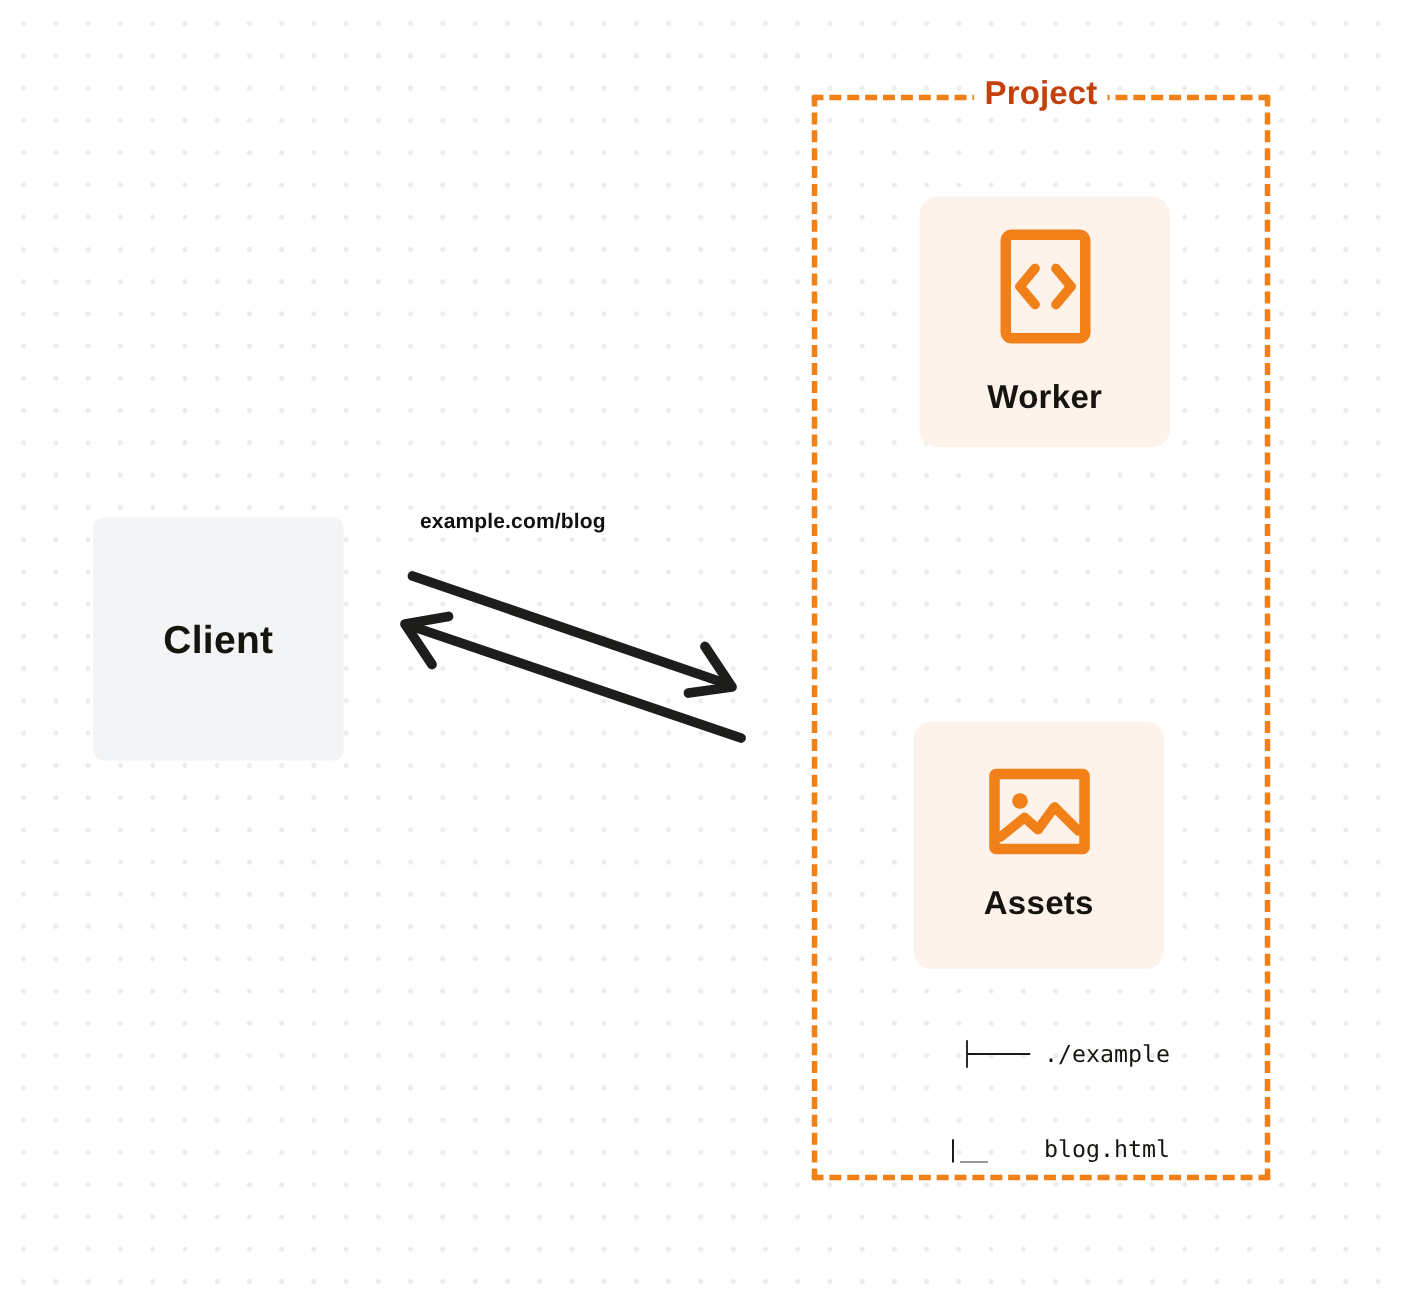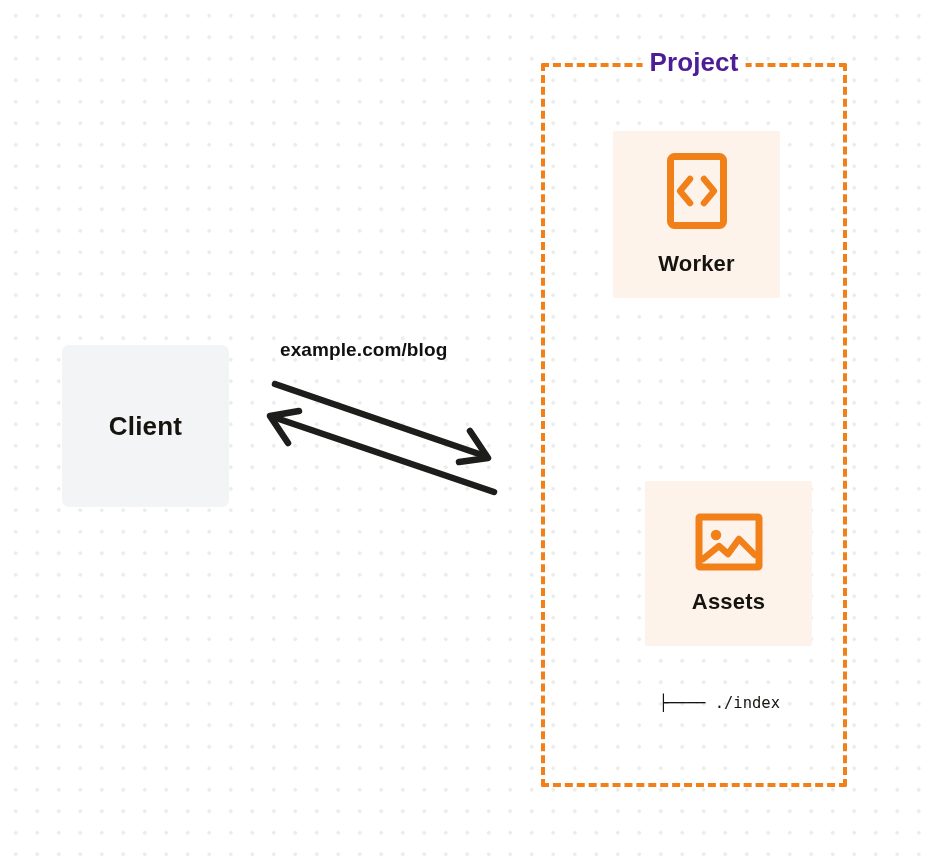--- a/index.html
+++ b/index.html
@@ -40,21 +40,21 @@
     font-weight: bold;
     color: #16140f;
     letter-spacing: 0.2px;
   }
 
   
   .request-label {
     position: absolute;
     left: 280px;
     top: 339px;
-    font-size: 19px;
+    font-size: 14px;
     font-weight: bold;
     color: #11100e;
     letter-spacing: 0.1px;
     white-space: nowrap;
   }
 
   
   .arrows-svg {
     position: absolute;
     left: 0;
@@ -75,48 +75,47 @@
     box-sizing: border-box;
     border-radius: 2px;
   }
   .project-title {
     position: absolute;
     left: 50%;
     top: -4px;
     transform: translate(-50%, -52%);
     background: #ffffff;
     padding: 0 7px;
-    font-size: 26px;
-    font-weight: bold;
-    color: #4c1d95;
+    font-size: 22px;
+    font-weight: bold;
+    color: #c2410c;
     letter-spacing: 0.1px;
     white-space: nowrap;
   }
 
   
   .service-card {
     position: absolute;
     width: 167px;
     background: #fdf3ea;
-    border-radius: 2px;
+    border-radius: 12px;
     display: flex;
     flex-direction: column;
     align-items: center;
     justify-content: center;
   }
   .card-worker {
     left: 613px;
     top: 131px;
     height: 167px;
   }
   .card-assets {
     left: 609px;
     top: 481px;
     height: 165px;
-    margin-left: 36px;
   }
   .service-icon {
     display: block;
     margin-bottom: 17px;
   }
   .card-assets .service-icon {
     margin-bottom: 14px;
   }
   .service-label {
     font-size: 22px;
@@ -184,17 +183,18 @@
       <svg width="68" height="58" viewBox="0 0 68 58" xmlns="http://www.w3.org/2000/svg">
         <rect x="4" y="4" width="60" height="50" rx="1" ry="1" fill="none" stroke="#f28019" stroke-width="7"></rect>
         <circle cx="21" cy="22" r="5.2" fill="#f28019"></circle>
         <polyline points="8,46 24,33 33,41 44,26 60,42" fill="none" stroke="#f28019" stroke-width="6.5" stroke-linecap="round" stroke-linejoin="round"></polyline>
       </svg>
     </span>
     <span class="service-label">Assets</span>
   </div>
 
   <div class="file-tree">
-    <div>├──── ./index</div>
+    <div>├──── ./example</div>
+    <div>|__    blog.html</div>
     
   </div>
 
 </div>
 
 </body></html>

